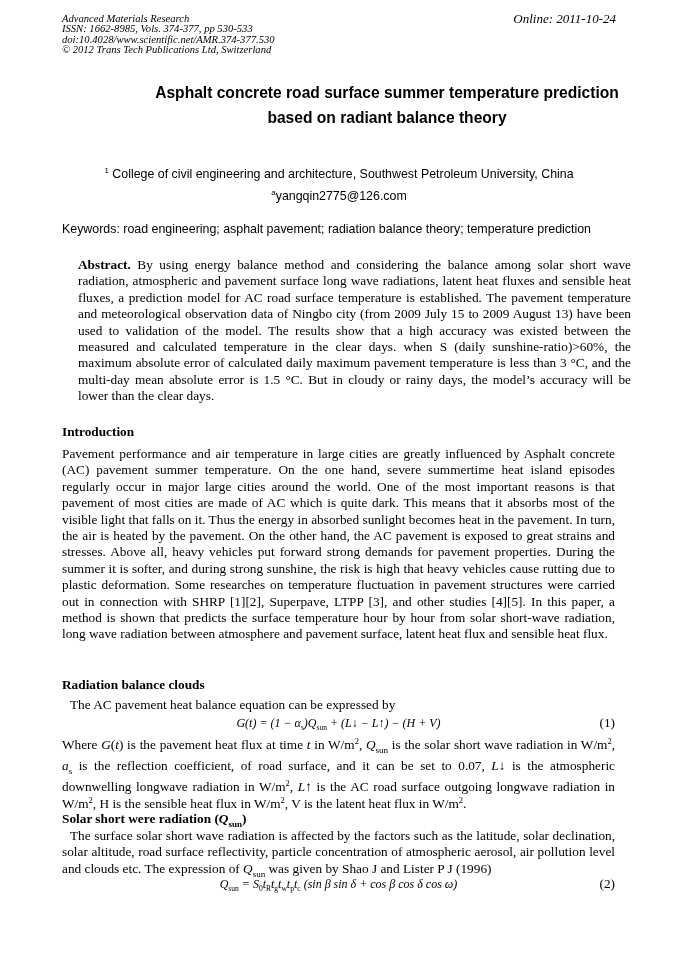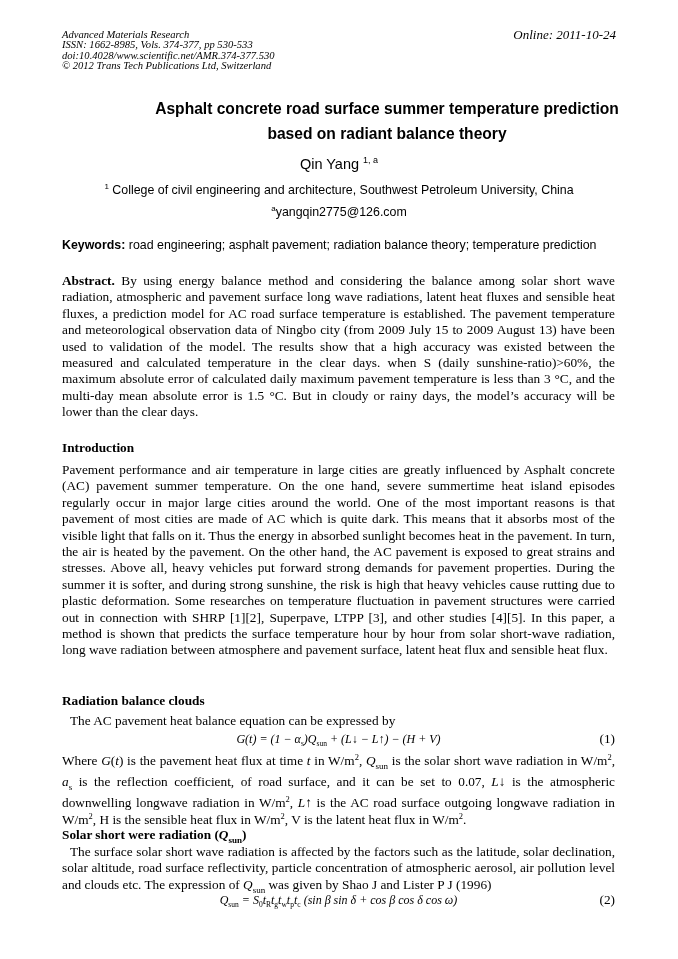--- a/index.html
+++ b/index.html
@@ -1,29 +1,29 @@
 <!DOCTYPE html>
 <html><head>
 <meta charset="utf-8">
 <style>
   html, body { margin: 0; padding: 0; background: #ffffff; }
   body { width: 678px; height: 959px; position: relative; overflow: hidden; color: #000; }
-  .page { position: absolute; left: 0; top: 16px; width: 678px; height: 837px; }
+  .page { position: absolute; left: 0; top: 0; width: 678px; height: 837px; }
 
   .hdr { position: absolute; left: 62px; top: 14px; font-family: "Liberation Serif", serif; font-style: italic; font-size: 10.6px; line-height: 10.4px; }
   .hdr-right { position: absolute; right: 62px; top: 14px; font-family: "Liberation Serif", serif; font-style: italic; font-size: 13px; line-height: 10.4px; }
 
   .title { position: absolute; left: 0; width: 678px; top: 80px; text-align: center; font-family: "Liberation Sans", sans-serif; font-weight: bold; font-size: 15.6px; line-height: 25px; padding-left: 48px; }
   .author { position: absolute; left: 0; width: 678px; top: 139px; text-align: center; font-family: "Liberation Sans", sans-serif; font-size: 14.5px; line-height: 18px; }
   .author sup { font-size: 9px; vertical-align: 6px; line-height: 0; }
   .affil { position: absolute; left: 0; width: 678px; top: 163px; text-align: center; font-family: "Liberation Sans", sans-serif; font-size: 12.4px; line-height: 22px; }
   .affil sup { font-size: 8px; vertical-align: 5px; line-height: 0; }
 
   .keywords { position: absolute; left: 62px; top: 221px; width: 560px; font-family: "Liberation Sans", sans-serif; font-size: 12.4px; line-height: 16px; white-space: nowrap; }
-  .keywords b { font-weight: bold; }
+  .keywords b { font-weight: normal; }
 
   .para { position: absolute; left: 62px; width: 553px; font-family: "Liberation Serif", serif; font-size: 13.3px; line-height: 16.4px; text-align: justify; }
   .para b { font-weight: bold; }
   .heading { position: absolute; left: 62px; font-family: "Liberation Serif", serif; font-weight: bold; font-size: 13.3px; line-height: 16px; }
 
   .eq { position: absolute; left: 62px; width: 553px; font-family: "Liberation Serif", serif; font-size: 12px; line-height: 16px; }
   .eq .expr { position: absolute; left: 0; width: 553px; text-align: center; font-style: italic; }
   .eq .num { position: absolute; right: 0; font-size: 13.3px; font-style: normal; }
   .eq sub { font-size: 7.5px; font-style: normal; }
   .para sub { font-size: 9px; }
@@ -41,35 +41,31 @@
     <div>doi:10.4028/www.scientific.net/AMR.374-377.530</div>
     <div>© 2012 Trans Tech Publications Ltd, Switzerland</div>
   </div>
   <div class="hdr-right">Online: 2011-10-24</div>
 
   <div class="title">
     <div>Asphalt concrete road surface summer temperature prediction</div>
     <div>based on radiant balance theory</div>
   </div>
 
-  <div class="author">
-    <span>Qin Yang</span>
-    <sup>1, a</sup>
-  </div>
 
   <div class="affil">
     <div><sup>1</sup> <span>College of civil engineering and architecture, Southwest Petroleum University, China</span></div>
     <div><sup>a</sup><span>yangqin2775@126.com</span></div>
   </div>
 
   <div class="keywords">
     <b>Keywords:</b> <span>road engineering; asphalt pavement; radiation balance theory; temperature prediction</span>
   </div>
 
-  <div class="para" style="top:257px;">
+  <div class="para" style="top:257px;margin-left:16px;">
     <b>Abstract.</b> <span>By using energy balance method and considering the balance among solar short wave radiation, atmospheric and pavement surface long wave radiations, latent heat fluxes and sensible heat fluxes, a prediction model for AC road surface temperature is established. The pavement temperature and meteorological observation data of Ningbo city (from 2009 July 15 to 2009 August 13) have been used to validation of the model. The results show that a high accuracy was existed between the measured and calculated temperature in the clear days. when S (daily sunshine-ratio)&gt;60%, the maximum absolute error of calculated daily maximum pavement temperature is less than 3 °C, and the multi-day mean absolute error is 1.5 °C. But in cloudy or rainy days, the model’s accuracy will be lower than the clear days.</span>
   </div>
 
   <div class="heading" style="top:424px;">Introduction</div>
   <div class="para" style="top:446px;">Pavement performance and air temperature in large cities are greatly influenced by Asphalt concrete (AC) pavement summer temperature. On the one hand, severe summertime heat island episodes regularly occur in major large cities around the world. One of the most important reasons is that pavement of most cities are made of AC which is quite dark. This means that it absorbs most of the visible light that falls on it. Thus the energy in absorbed sunlight becomes heat in the pavement. In turn, the air is heated by the pavement. On the other hand, the AC pavement is exposed to great strains and stresses. Above all, heavy vehicles put forward strong demands for pavement properties. During the summer it is softer, and during strong sunshine, the risk is high that heavy vehicles cause rutting due to plastic deformation. Some researches on temperature fluctuation in pavement structures were carried out in connection with SHRP [1][2], Superpave, LTPP [3], and other studies [4][5]. In this paper, a method is shown that predicts the surface temperature hour by hour from solar short-wave radiation, long wave radiation between atmosphere and pavement surface, latent heat flux and sensible heat flux.</div>
 
   <div class="heading" style="top:677px;">Radiation balance clouds</div>
   <div class="para" style="top:697px; padding-left:8px; width:545px;">The AC pavement heat balance equation can be expressed by</div>
 
   <div class="eq" style="top:715px;">

